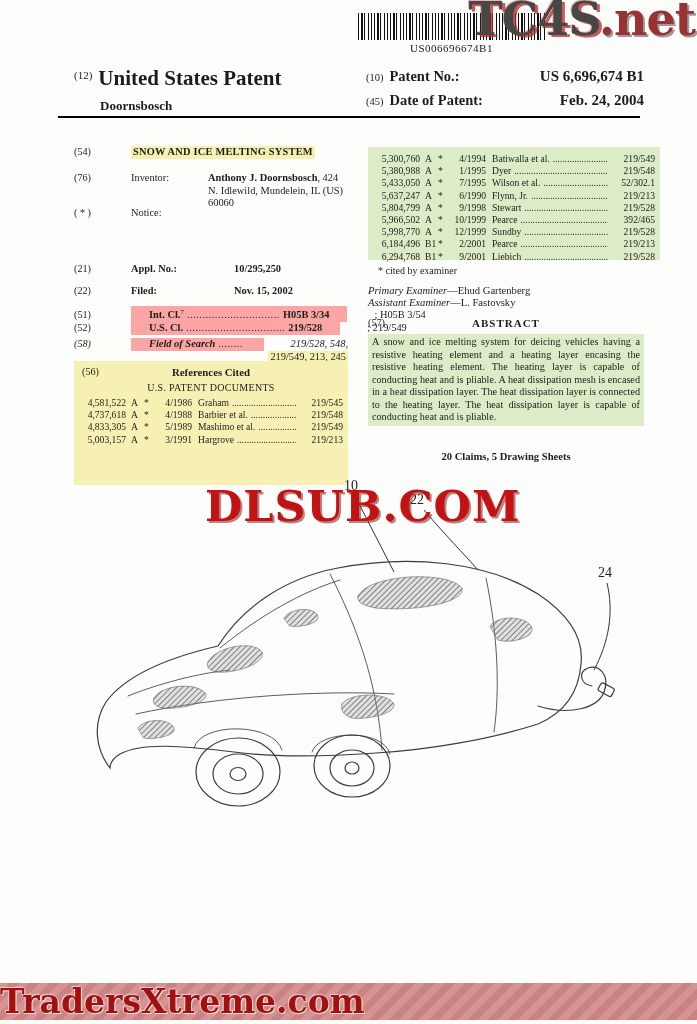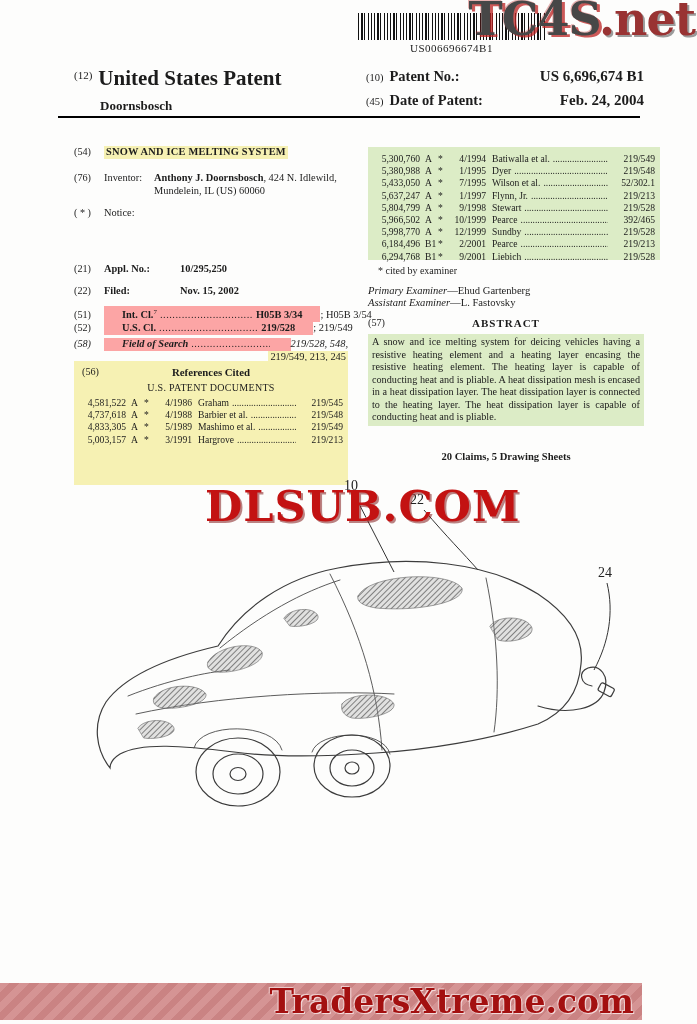--- a/index.html
+++ b/index.html
@@ -38,21 +38,21 @@
   .surname{position:absolute; left:100px; top:98px; font-size:13px; font-weight:bold;}
   .hdr-right{position:absolute; left:366px; top:68px; width:278px;}
   .hr-row{display:flex; align-items:baseline; margin-bottom:7px;}
   .hcode{font-size:10.5px; margin-right:6px;}
   .hlbl{font-size:14.5px; font-weight:bold;}
   .hval{font-size:15px; font-weight:bold; margin-left:auto;}
   .rule{position:absolute; left:58px; top:116px; width:582px; height:2px; background:#000;}
 
   
   .frow{position:absolute; left:74px; width:274px; display:flex; align-items:baseline;
-        font-size:10.4px; line-height:12.6px;}
+        font-size:10.4px; line-height:12.6px;gap:27px;}
   .fcode{width:30px; flex:none; font-size:10.2px;}
   .flbl{width:50px; flex:none;}
   .flbl2{width:76px; flex:none; font-weight:bold;}
   .ftext{flex:1;}
   .hl-y{background:#f6f1b3; padding:0 2px;}
   .hl-p{background:#fca5a5; padding:0 18px;}
   .ttl{font-weight:bold; letter-spacing:.2px;}
   .r54{top:146px;}
   .r76{top:172px;}
   .rnotice{top:207px;}
@@ -113,23 +113,23 @@
 
   
   .wm-center{
     position:absolute; left:205px; top:481px; z-index:3;
     font-family:"DejaVu Serif", serif; font-weight:bold; font-size:43px;
     color:#c31212; letter-spacing:1px;
     text-shadow:2px 2px 0 rgba(120,8,8,.5), 0 0 1px #fff;
     white-space:nowrap;
   }
   .banner{
-    position:absolute; left:0; top:983px; width:642px; height:37px; z-index:3;
+    position:absolute; left:0; top:983px; width:697px; height:37px; z-index:3;
     background:repeating-linear-gradient(135deg,#d59494 0 7px,#ca8383 7px 14px);
-    display:flex; align-items:center; justify-content:flex-end; padding-right:8px;
+    display:flex; align-items:center; padding-right:8px;
     box-sizing:border-box;
   }
   .banner-text{
     font-family:"DejaVu Serif", serif; font-weight:bold; font-size:33px;
     color:#a31010; white-space:nowrap;
     text-shadow:1px 1px 0 #f3d9d9, -1px -1px 0 #eccccc, 0 0 2px #fff;
   }
 </style>
 </head>
 <body>
@@ -292,21 +292,21 @@
           <span class="rdate">7/1995</span>
           <span class="rname">Wilson et al.</span>
           <span class="rleader">............................................</span>
           <span class="rcls">52/302.1</span>
         </div>
 
         <div class="ref-row">
           <span class="rnum">5,637,247</span>
           <span class="rkind">A</span>
           <span class="rstar">*</span>
-          <span class="rdate">1/1997</span>
+          <span class="rdate">6/1990</span>
           <span class="rname">Flynn, Jr.</span>
           <span class="rleader">............................................</span>
           <span class="rcls">219/213</span>
         </div>
 
         <div class="ref-row">
           <span class="rnum">5,804,799</span>
           <span class="rkind">A</span>
           <span class="rstar">*</span>
           <span class="rdate">9/1998</span>

